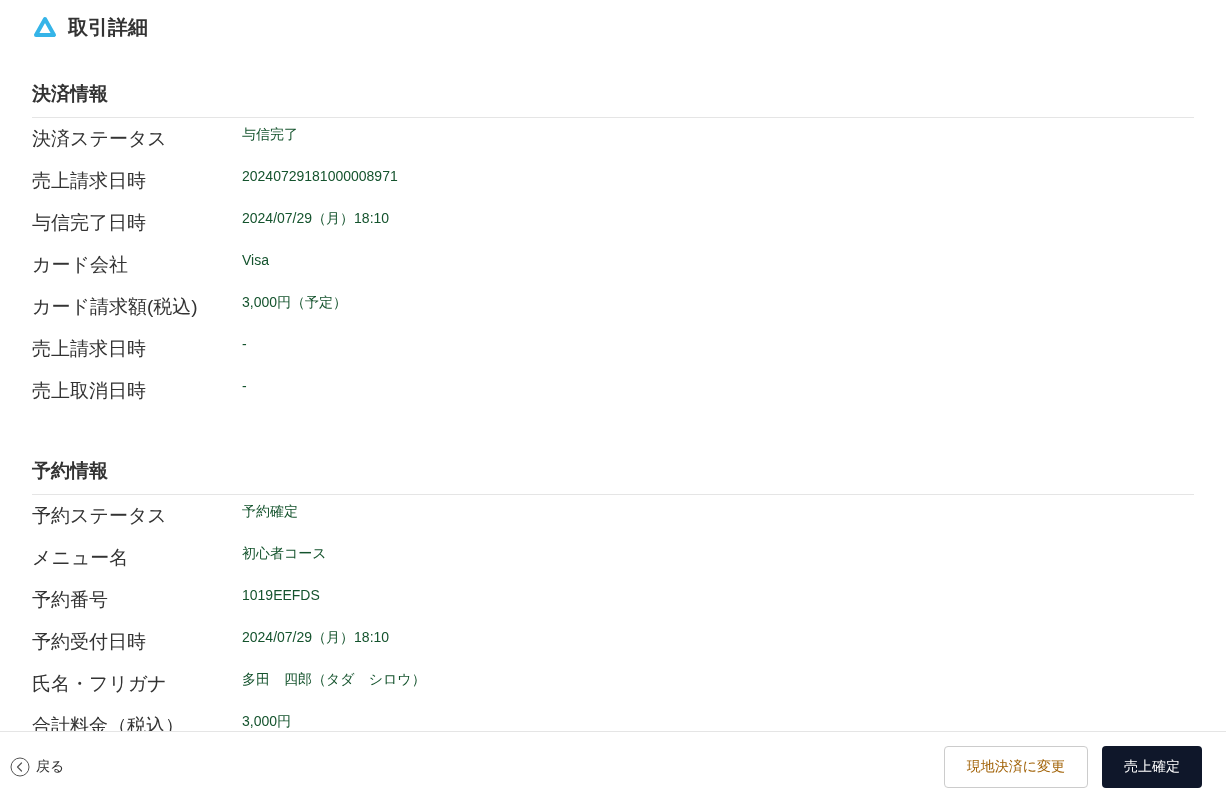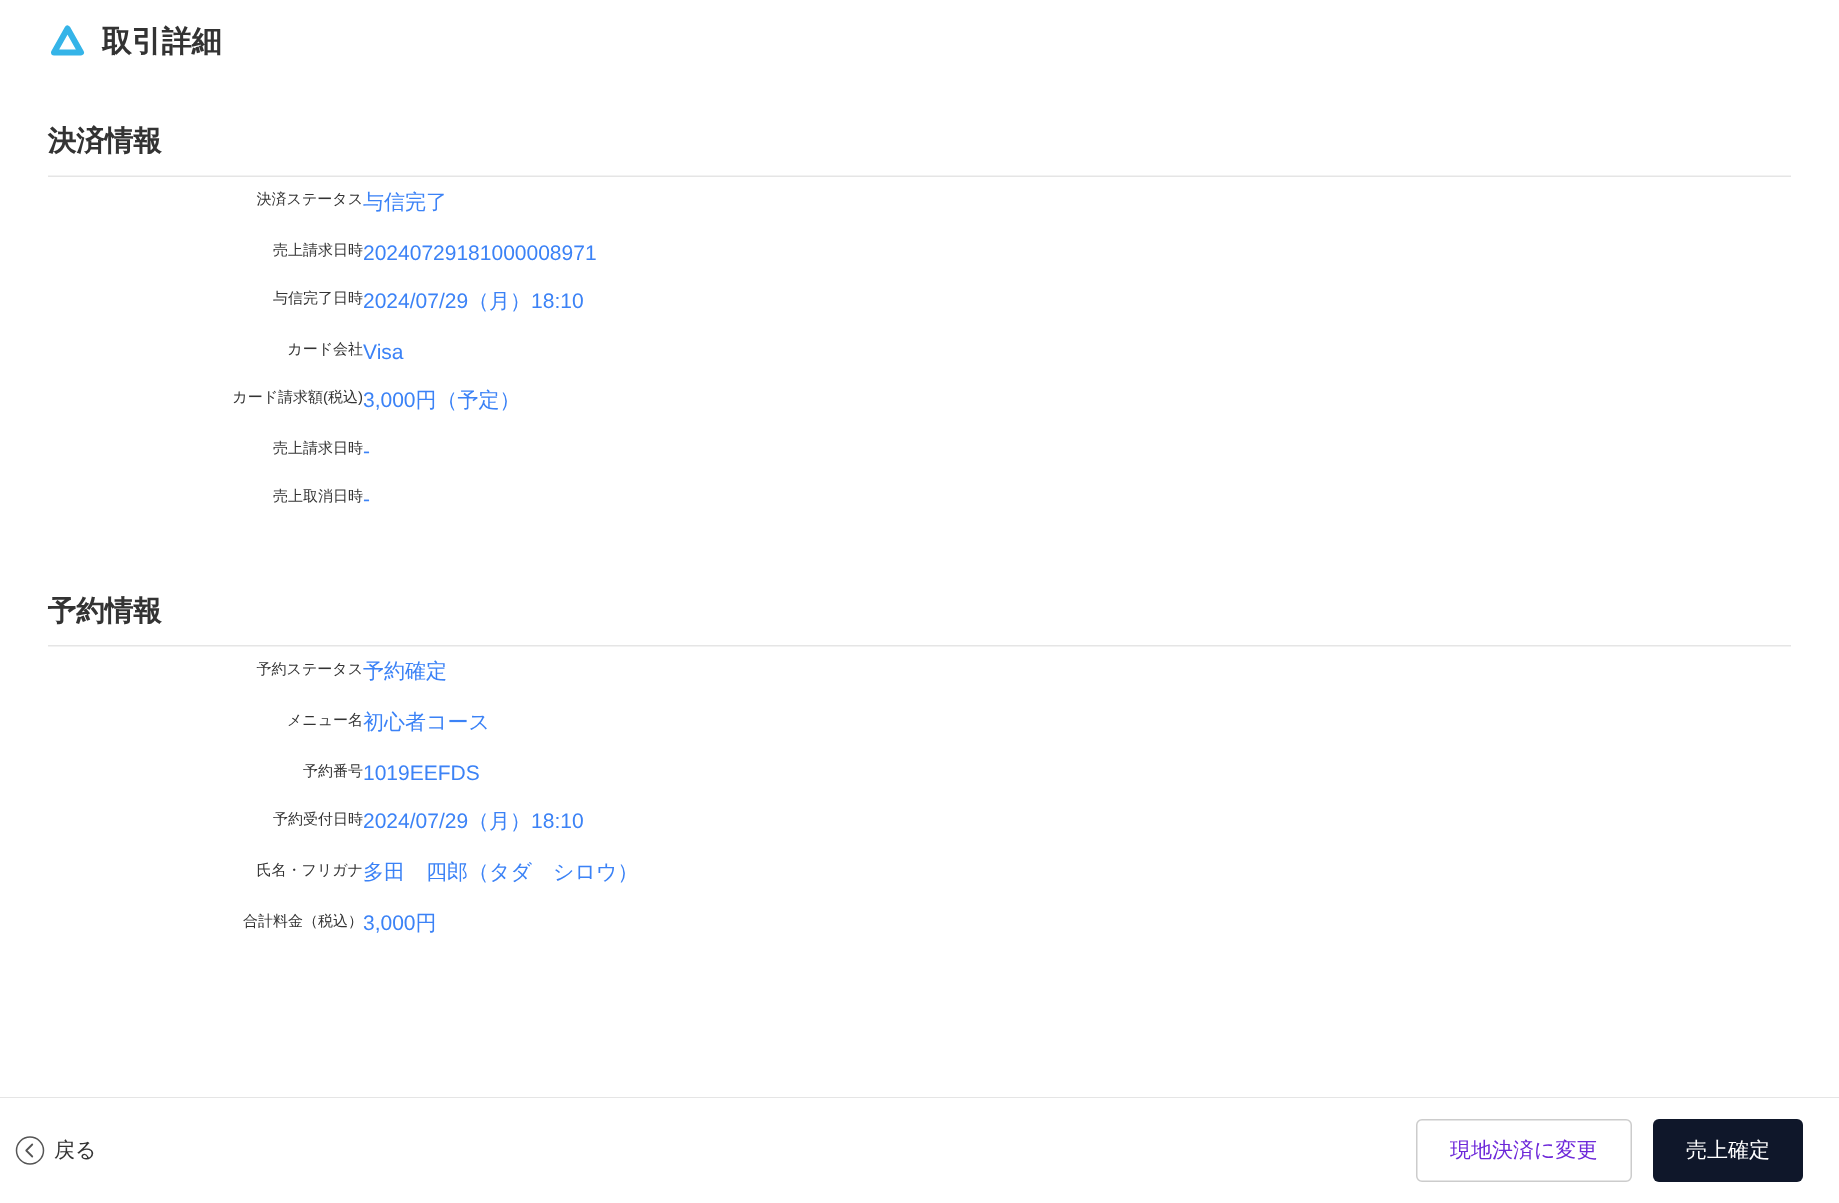--- a/index.html
+++ b/index.html
@@ -46,28 +46,27 @@
       padding-bottom: 10px;
       border-bottom: 1px solid #e5e5e5;
       margin-bottom: 0;
     }
     .info-row {
       display: flex;
       padding: 8px 0;
     }
     .info-label {
       width: 210px;
-      font-size: 10px;
+      font-size: 19px;
       color: #333;
       flex-shrink: 0;
-      text-align: right;
     }
     .info-value {
       font-size: 14px;
-      color: #3b82f6;
+      color: #14532d;
     }
     .footer {
       position: fixed;
       bottom: 0;
       left: 0;
       right: 12px;
       width: 1226px;
       border-top: 1px solid #e5e5e5;
       background: #fff;
       padding: 14px 24px 14px 10px;
@@ -97,21 +96,21 @@
     .btn {
       padding: 11px 22px;
       font-size: 14px;
       border-radius: 4px;
       cursor: pointer;
       border: none;
       font-family: inherit;
     }
     .btn-secondary {
       background: #fff;
-      color: #6d28d9;
+      color: #a16207;
       border: 1px solid #ccc;
       margin-left: 24px;
     }
     .btn-primary {
       background: #0f172a;
       color: #fff;
       font-weight: 500;
     }
   </style>
 </head>

